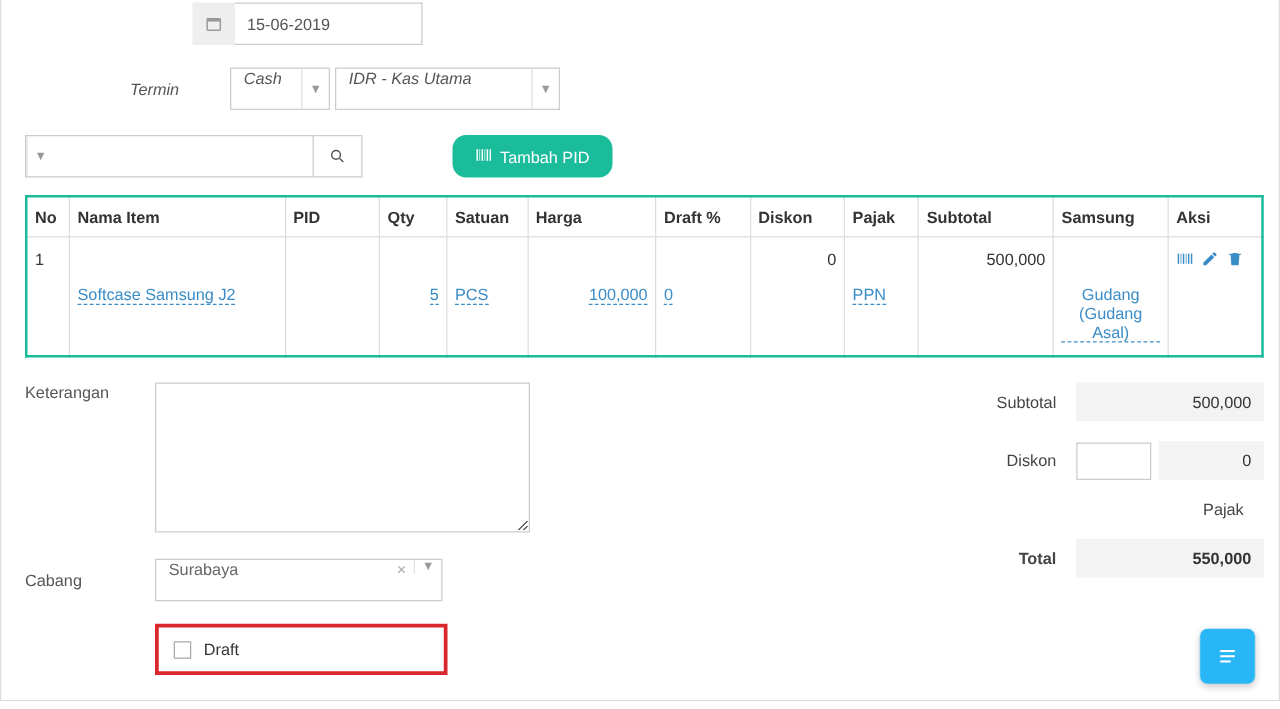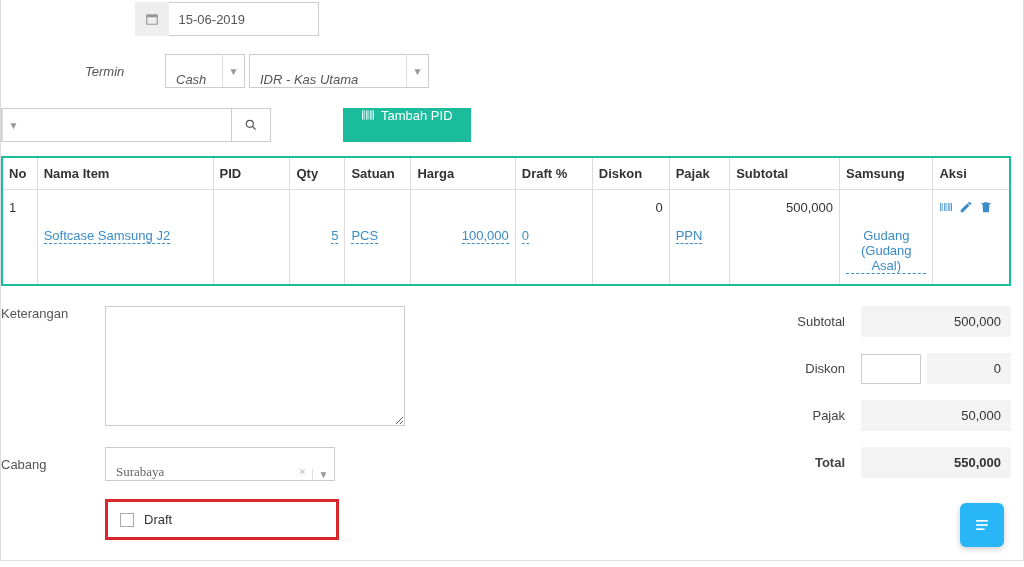--- a/index.html
+++ b/index.html
@@ -1,38 +1,38 @@
 <!DOCTYPE html>
 <html><head>
 <meta charset="utf-8">
 <style>
 * { box-sizing: border-box; margin: 0; padding: 0; }
 body { font-family: Arial, sans-serif; font-size: 13px; color: #333; background: #fff; width: 1024px; }
 
-.container { border: 1px solid #ddd; border-top: none; padding: 0 12px 20px 0; }
+.container { border: 1px solid #ddd; border-top: none; padding: 0 12px 20px 19px; }
 
 .form-row { display: flex; align-items: center; margin-bottom: 18px; }
 .form-label { width: 130px; color: #555; }
 .partial-row { display: flex; align-items: center; margin-bottom: 18px; padding-top: 2px; }
 .partial-label { color: #555; margin-left: 68px; margin-right: 20px; }
 
-.select-box { display: inline-flex; align-items: flex-end; border: 1px solid #ccc; background: #fff; height: 34px; }
+.select-box { display: inline-flex; align-items: flex-start; border: 1px solid #ccc; background: #fff; height: 34px; }
 .select-text { padding: 0 10px; color: #555; flex: 1; }
 .select-caret { width: 22px; text-align: center; color: #999; border-left: 1px solid #e0e0e0; height: 100%; display: flex; align-items: center; justify-content: center; font-size: 10px; }
 
 .date-input { border: 1px solid #ccc; height: 34px; padding: 0 10px; color: #555; display: flex; align-items: center; }
 .cal-btn { width: 34px; height: 34px; background: #eee; display: flex; align-items: center; justify-content: center; color: #888; }
 
 .action-bar { display: flex; align-items: center; gap: 8px; margin: 20px 0 14px 0; }
 .item-search { display: flex; }
 .item-search .select-box { width: 230px; border-right: none; }
 .item-search .select-box .select-text { color: #aaa; }
 .search-btn { width: 40px; height: 34px; border: 1px solid #ccc; display: flex; align-items: center; justify-content: center; color: #555; cursor: pointer; }
 
-.btn-teal { background: #1abc9c; color: #fff; padding: 0 18px; height: 34px; display: inline-flex; align-items: flex-start; gap: 6px; cursor: pointer; font-size: 13px; }
+.btn-teal { background: #1abc9c; color: #fff; padding: 0 18px; height: 34px; display: inline-flex; align-items: center; gap: 6px; cursor: pointer; font-size: 13px; border-radius: 11px; }
 
 .spacer { width: 56px; }
 
 table.items { width: 100%; border-collapse: collapse; border: 2px solid #1abc9c; }
 table.items th { border: 1px solid #ddd; background: #fff; padding: 8px 6px; text-align: left; font-weight: bold; color: #333; font-size: 13px; }
 table.items td { border: 1px solid #ddd; padding: 10px 6px; vertical-align: top; font-size: 13px; }
 table.items tr.data-row td { border-bottom: 1px solid #ddd; }
 .link-dashed { color: #3a8cc7; border-bottom: 1px dashed #3a8cc7; display: inline-block; margin-top: 28px; }
 .cell-right { text-align: right; }
 
@@ -41,21 +41,21 @@
 
 .bottom { display: flex; margin-top: 20px; gap: 15px; }
 .left-col { flex: 1; }
 .right-col { width: 370px; }
 
 .ket-label { display: inline-block; width: 100px; vertical-align: top; color: #555; }
 .ket-area { width: 300px; height: 120px; border: 1px solid #ccc; resize: both; padding: 6px; }
 
 .cabang-row { margin-top: 18px; display: flex; align-items: center; }
 .cabang-row .form-label { width: 104px; }
-.cabang-select { display: flex; align-items: flex-end; border: 1px solid #ccc; height: 34px; width: 230px; font-family: Liberation Serif, serif; }
+.cabang-select { display: flex; align-items: flex-start; border: 1px solid #ccc; height: 34px; width: 230px; }
 .cabang-select .txt { flex: 1; padding: 0 10px; color: #666; }
 .cabang-select .clear-x { color: #aaa; padding: 0 6px; cursor: pointer; }
 .cabang-select .caret { width: 22px; text-align: center; color: #999; border-left: 1px solid #e0e0e0; font-size: 10px; }
 
 .draft-box { margin-left: 104px; margin-top: 18px; border: 3px solid #d9272d; padding: 10px 12px; width: 234px; display: flex; align-items: center; gap: 10px; }
 .chk { width: 14px; height: 14px; border: 1px solid #aaa; display: inline-block; }
 
 .totals-row { display: flex; align-items: center; margin-bottom: 16px; }
 .totals-label { flex: 1; text-align: right; padding-right: 16px; color: #444; }
 .totals-val { width: 150px; background: #f3f3f3; padding: 8px 10px; text-align: right; color: #333; }
@@ -198,21 +198,20 @@
         <div class="totals-label">Subtotal</div>
         <div class="totals-val">500,000</div>
       </div>
       <div class="totals-row">
         <div class="totals-label">Diskon</div>
         <input class="disc-input" value="" style="">
         <div class="totals-val" style="width:84px;">0</div>
       </div>
       <div class="totals-row">
         <div class="totals-label">Pajak</div>
-        <div class="totals-val">50,000</div>
       </div>
       <div class="totals-row">
         <div class="totals-label total-final">Total</div>
         <div class="totals-val total-final">550,000</div>
       </div>
     </div>
   </div>
 
 </div>
 

